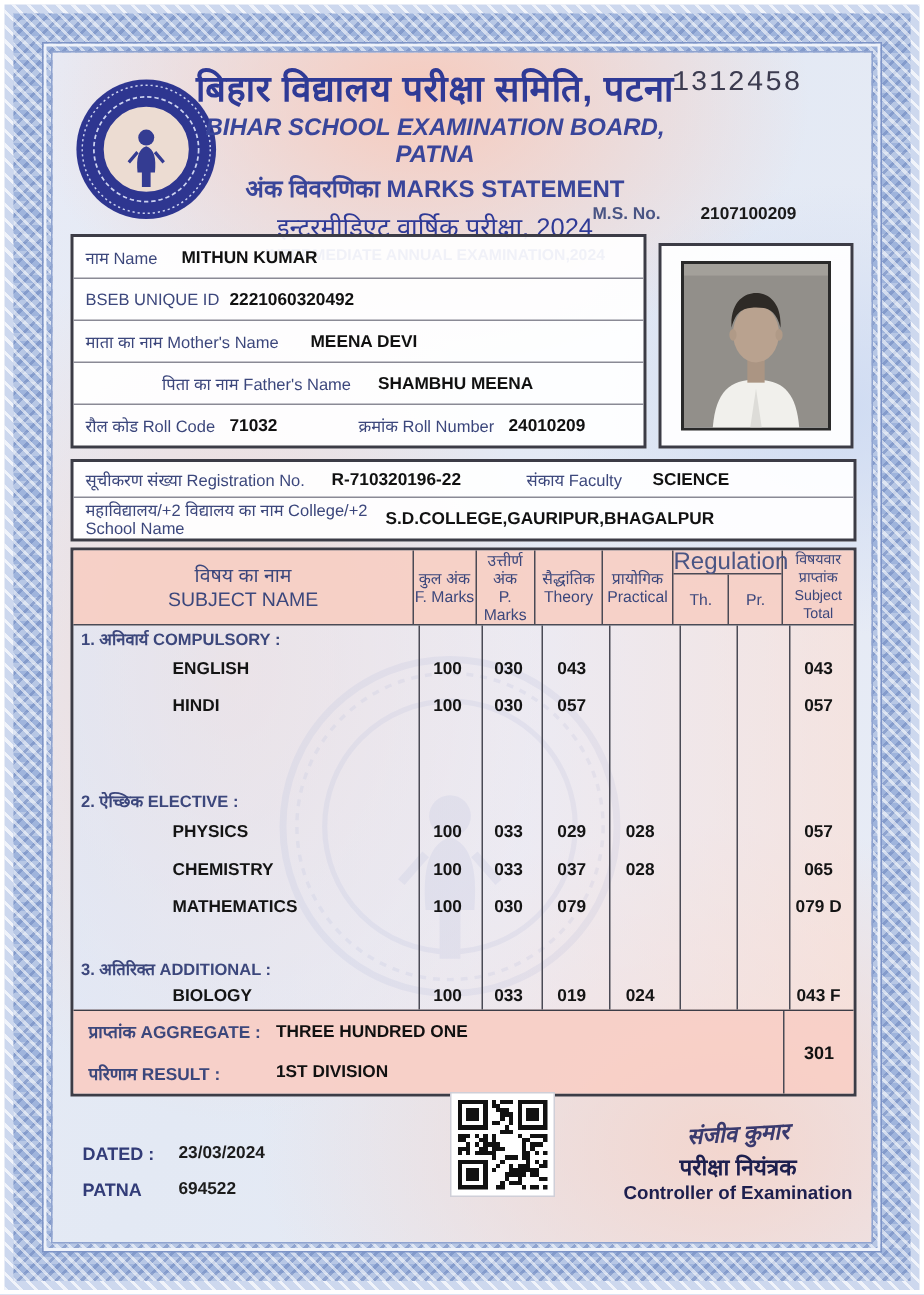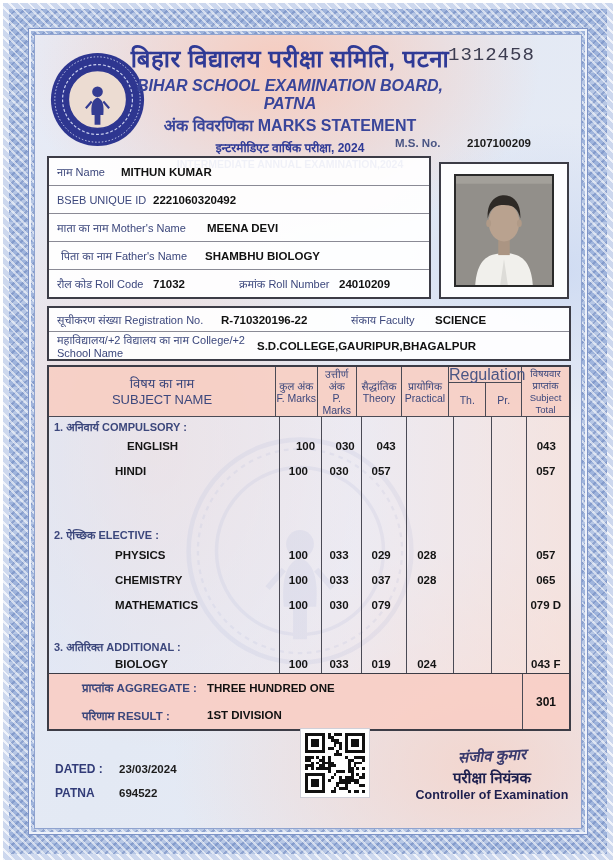--- a/index.html
+++ b/index.html
@@ -26,21 +26,21 @@
       linear-gradient(115deg, #e7ebf6 0%, #e3e9f4 45%, #e8ecf6 100%); }
 
   .watermark { position:absolute; left:149px; top:400px; width:232px; height:232px; opacity:.17; }
 
   
   .emblem { position:absolute; left:14px; top:16px; width:97px; height:97px; }
   .titles { position:absolute; left:90px; top:6px; width:330px; text-align:center; color:#2f3a96; }
   .t-hi   { font-size:24px; font-weight:bold; letter-spacing:.5px; }
   .t-en   { font-size:16px; font-weight:bold; margin-top:3px; color:#39459a;font-style:italic; }
   .t-sub  { font-size:16px; font-weight:bold; margin-top:1px; color:#39459a; }
-  .t-exhi { font-size:12px; font-weight:bold; margin-top:3px; }
+  .t-exhi { font-size:17px; font-weight:normal; margin-top:3px; }
   .t-exen { font-size:10.5px; font-weight:bold; margin-top:2px; }
   .serial { position:absolute; left:413px; top:9px; font-family:"Liberation Mono","DejaVu Sans Mono",monospace;
             font-size:19px; color:#3c3c50; letter-spacing:1px; }
   .msno   { position:absolute; top:102px; left:0; width:100%; font-size:11.5px; }
   .msno .lbl { position:absolute; left:360px; color:#4a5584; font-weight:bold; }
   .msno .val { position:absolute; left:432px; color:#1a1a1a; font-weight:bold; }
 
   
   .box { position:absolute; background:rgba(255,255,255,.93); border:2px solid #3c3c46; }
   .info-box  { left:12px; top:121px; width:384px; height:143px; display:flex; flex-direction:column; }
@@ -78,21 +78,21 @@
   .c-sub { width:230px; padding-left:66px; text-align:left; }
   .c-f { width:42px; text-align:center; } .c-p { width:40px; text-align:center; }
   .c-th { width:45px; text-align:center; } .c-pra { width:47px; text-align:center; }
   .c-rth { width:38px; text-align:center; } .c-rpr { width:35px; text-align:center; }
   .c-tot { width:47px; text-align:center; }
   .sec-label { position:absolute; left:5px; font-size:11px; font-weight:bold; color:#3c477c; height:16px; line-height:16px; }
 
   .agg { display:flex; border-top:1.5px solid #3c3c46; background:rgba(247,205,196,.92); height:56px; }
   .agg-left { flex:1; display:flex; flex-direction:column; }
   .agg-row { flex:1; display:flex; align-items:center; font-size:11.5px; }
-  .agg-lab { color:#3c477c; font-weight:bold; padding-left:10px; width:135px;margin-left:23px; }
+  .agg-lab { color:#3c477c; font-weight:bold; padding-left:10px; width:135px; }
   .agg-val { color:#111; font-weight:bold; }
   .agg-total { width:47px; border-left:1px solid #4a4a55; display:flex; align-items:center; justify-content:center;
                font-size:12px; font-weight:bold; color:#111; }
 
   
   .dated { position:absolute; left:20px; top:722px; font-size:12px; }
   .dated .row { display:flex; height:24px; align-items:center; }
   .dated .lbl { width:64px; color:#323c78; font-weight:bold; }
   .dated .val { color:#1c1c1c; font-weight:bold; }
   .qr-box { position:absolute; left:265px; top:693px; width:70px; height:70px; background:#fff; padding:4px; border:1px solid #cfcfd8; }
@@ -150,22 +150,22 @@
       </div>
       <div class="info-row">
         <span class="lab" style="padding-left:8px; width:104px;">BSEB UNIQUE ID</span>
         <span class="val">2221060320492</span>
       </div>
       <div class="info-row">
         <span class="lab" style="padding-left:8px; width:158px;">माता का नाम  Mother's Name</span>
         <span class="val">MEENA DEVI</span>
       </div>
       <div class="info-row">
-        <span class="lab" style="padding-left:12px; width:156px;">पिता का नाम  Father's Name</span>
-        <span class="val">SHAMBHU BIOLOGY</span>
+        <span class="lab" style="padding-left:12px; width:156px;margin-left:47px;">पिता का नाम  Father's Name</span>
+        <span class="val">SHAMBHU MEENA</span>
       </div>
       <div class="info-row">
         <span class="lab" style="padding-left:8px; width:104px;">रौल कोड Roll Code</span>
         <span class="val" style="width:86px;">71032</span>
         <span class="lab" style="width:100px;">क्रमांक Roll Number</span>
         <span class="val">24010209</span>
       </div>
     </div>
 
     <div class="box photo-box">
@@ -237,21 +237,21 @@
       <div class="tbody">
         <div class="vline" style="left:230px;"></div>
         <div class="vline" style="left:272px;"></div>
         <div class="vline" style="left:312px;"></div>
         <div class="vline" style="left:357px;"></div>
         <div class="vline" style="left:404px;"></div>
         <div class="vline" style="left:442px;"></div>
         <div class="vline" style="left:477px;"></div>
 
         <div class="sec-label" style="top:2px;">1.  अनिवार्य COMPULSORY :</div>
-        <div class="trow" style="top:20px;padding-left:12px;">
+        <div class="trow" style="top:20px;">
           <span class="c-sub">ENGLISH</span>
           <span class="c-f">100</span>
           <span class="c-p">030</span>
           <span class="c-th">043</span>
           <span class="c-pra"></span>
           <span class="c-rth"></span>
           <span class="c-rpr"></span>
           <span class="c-tot">043</span>
         </div>
         <div class="trow" style="top:45px;">

